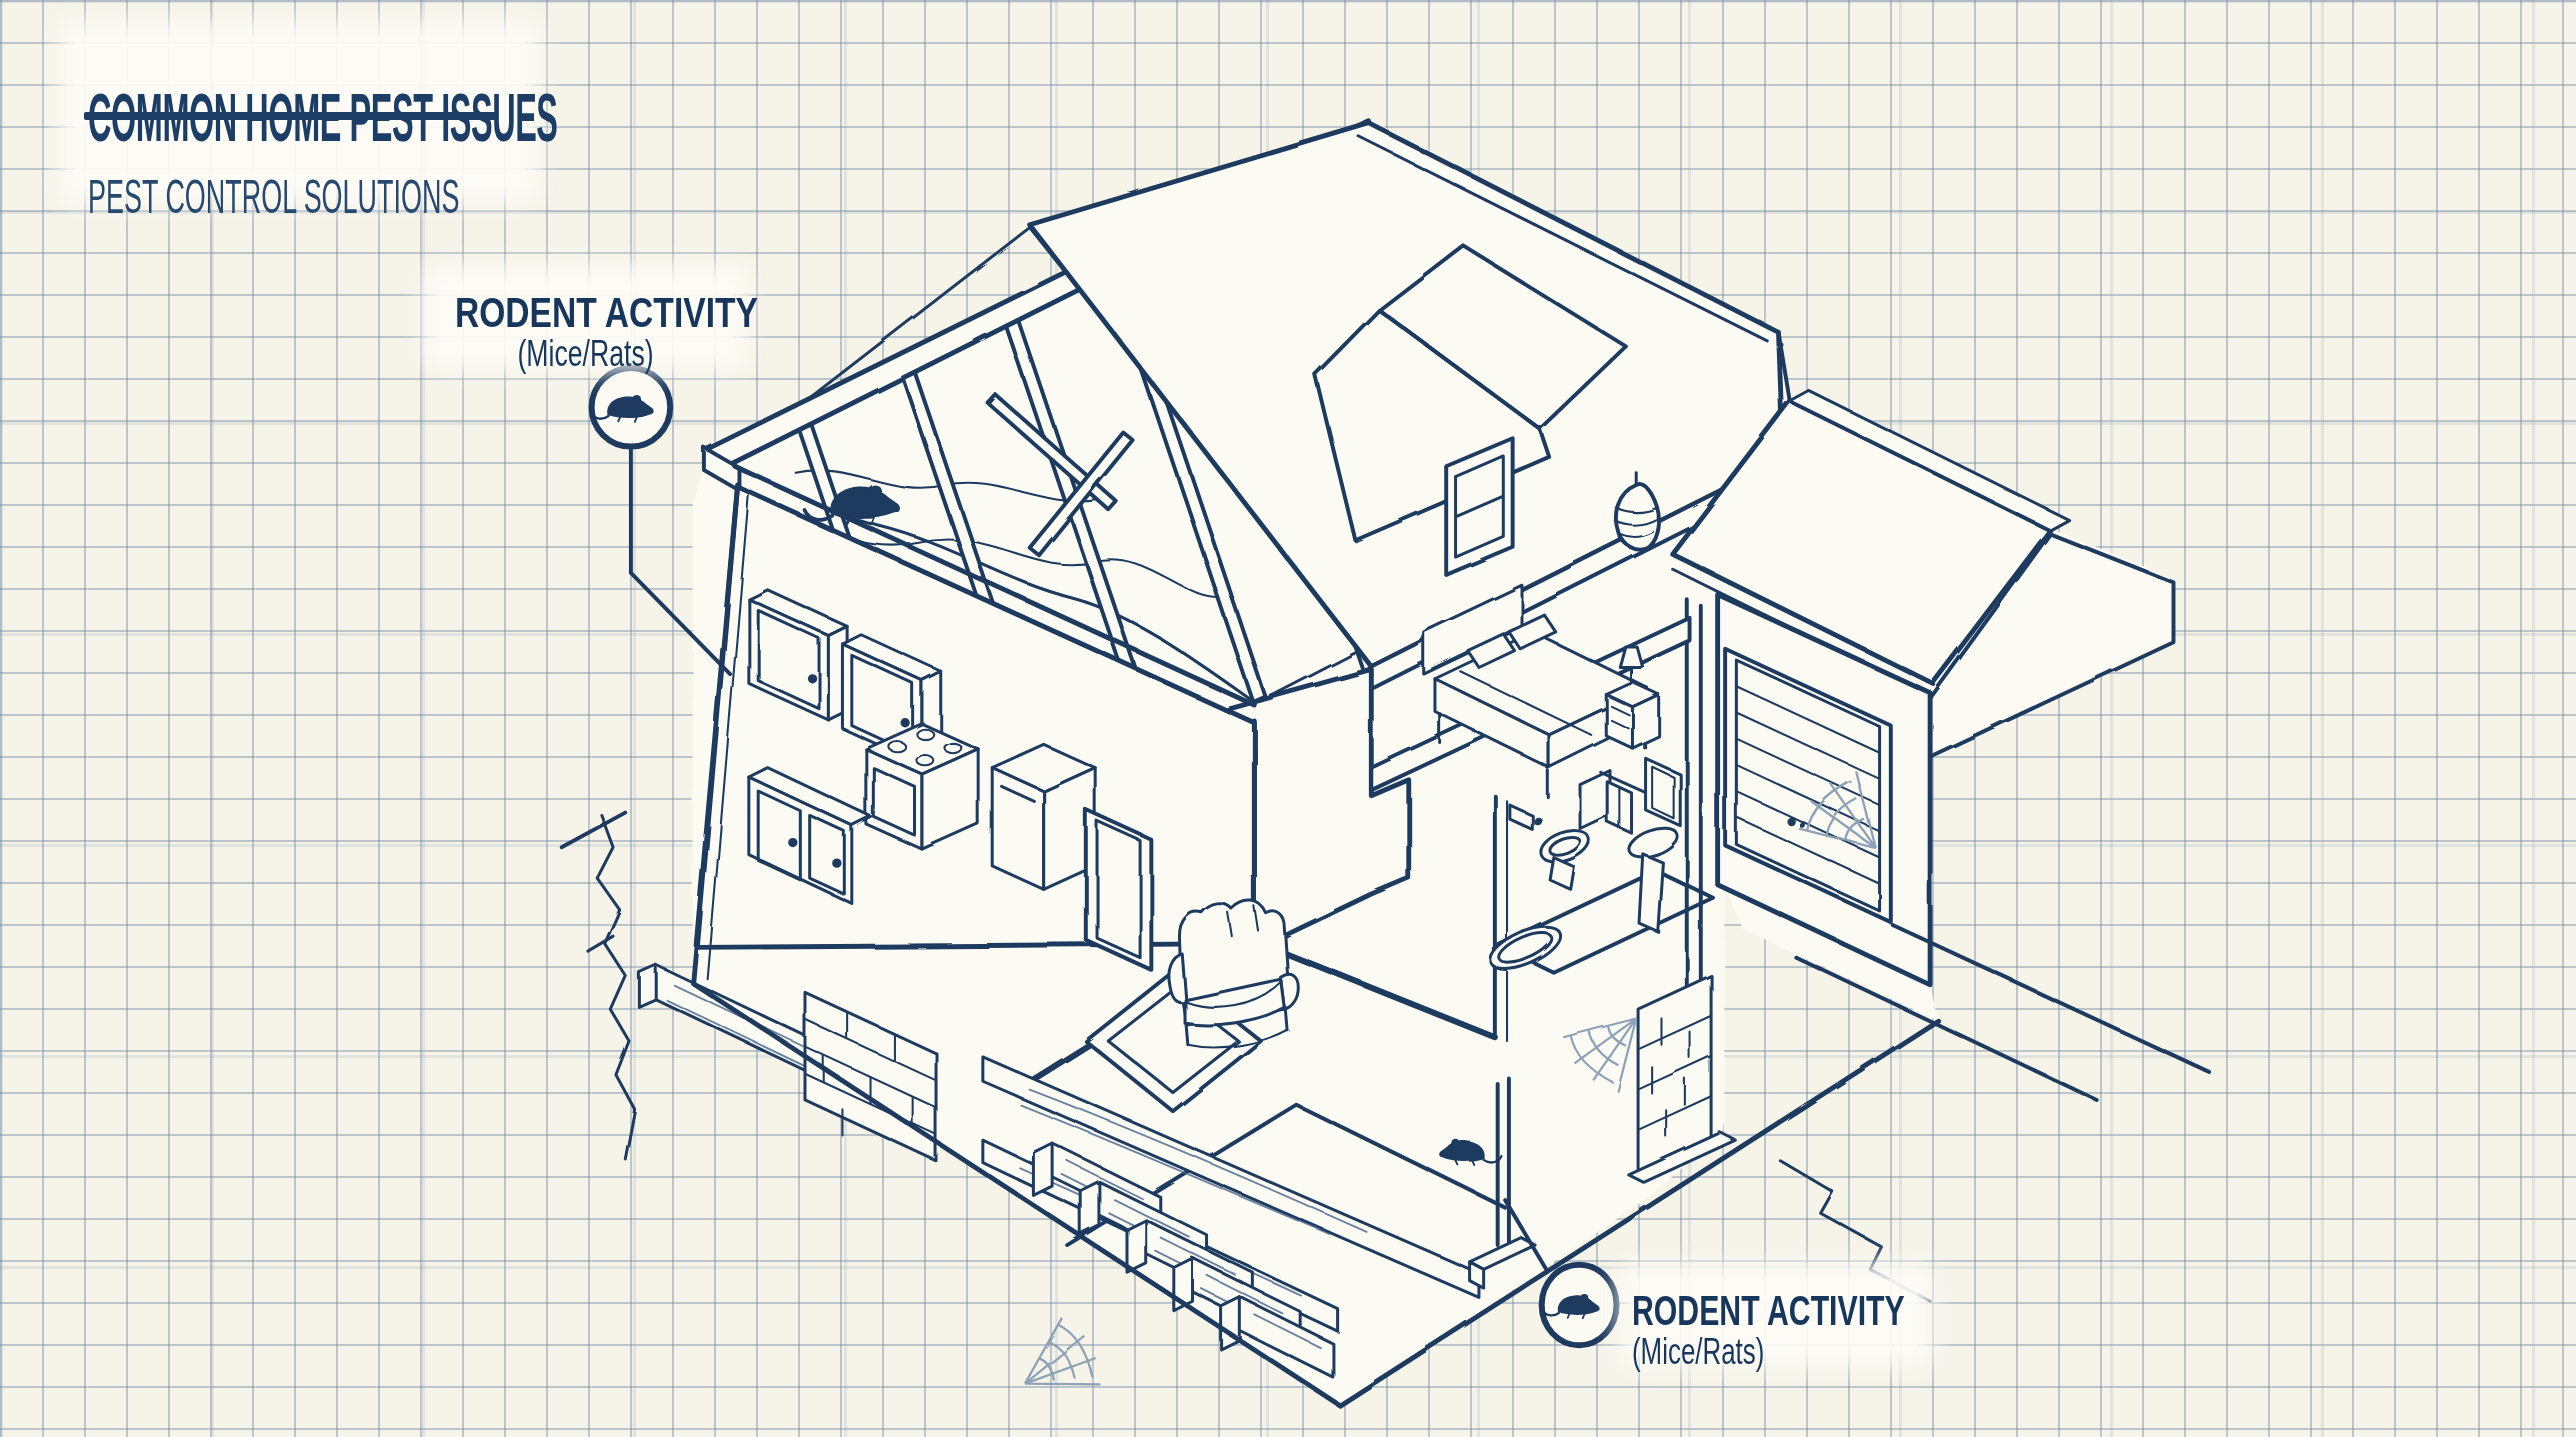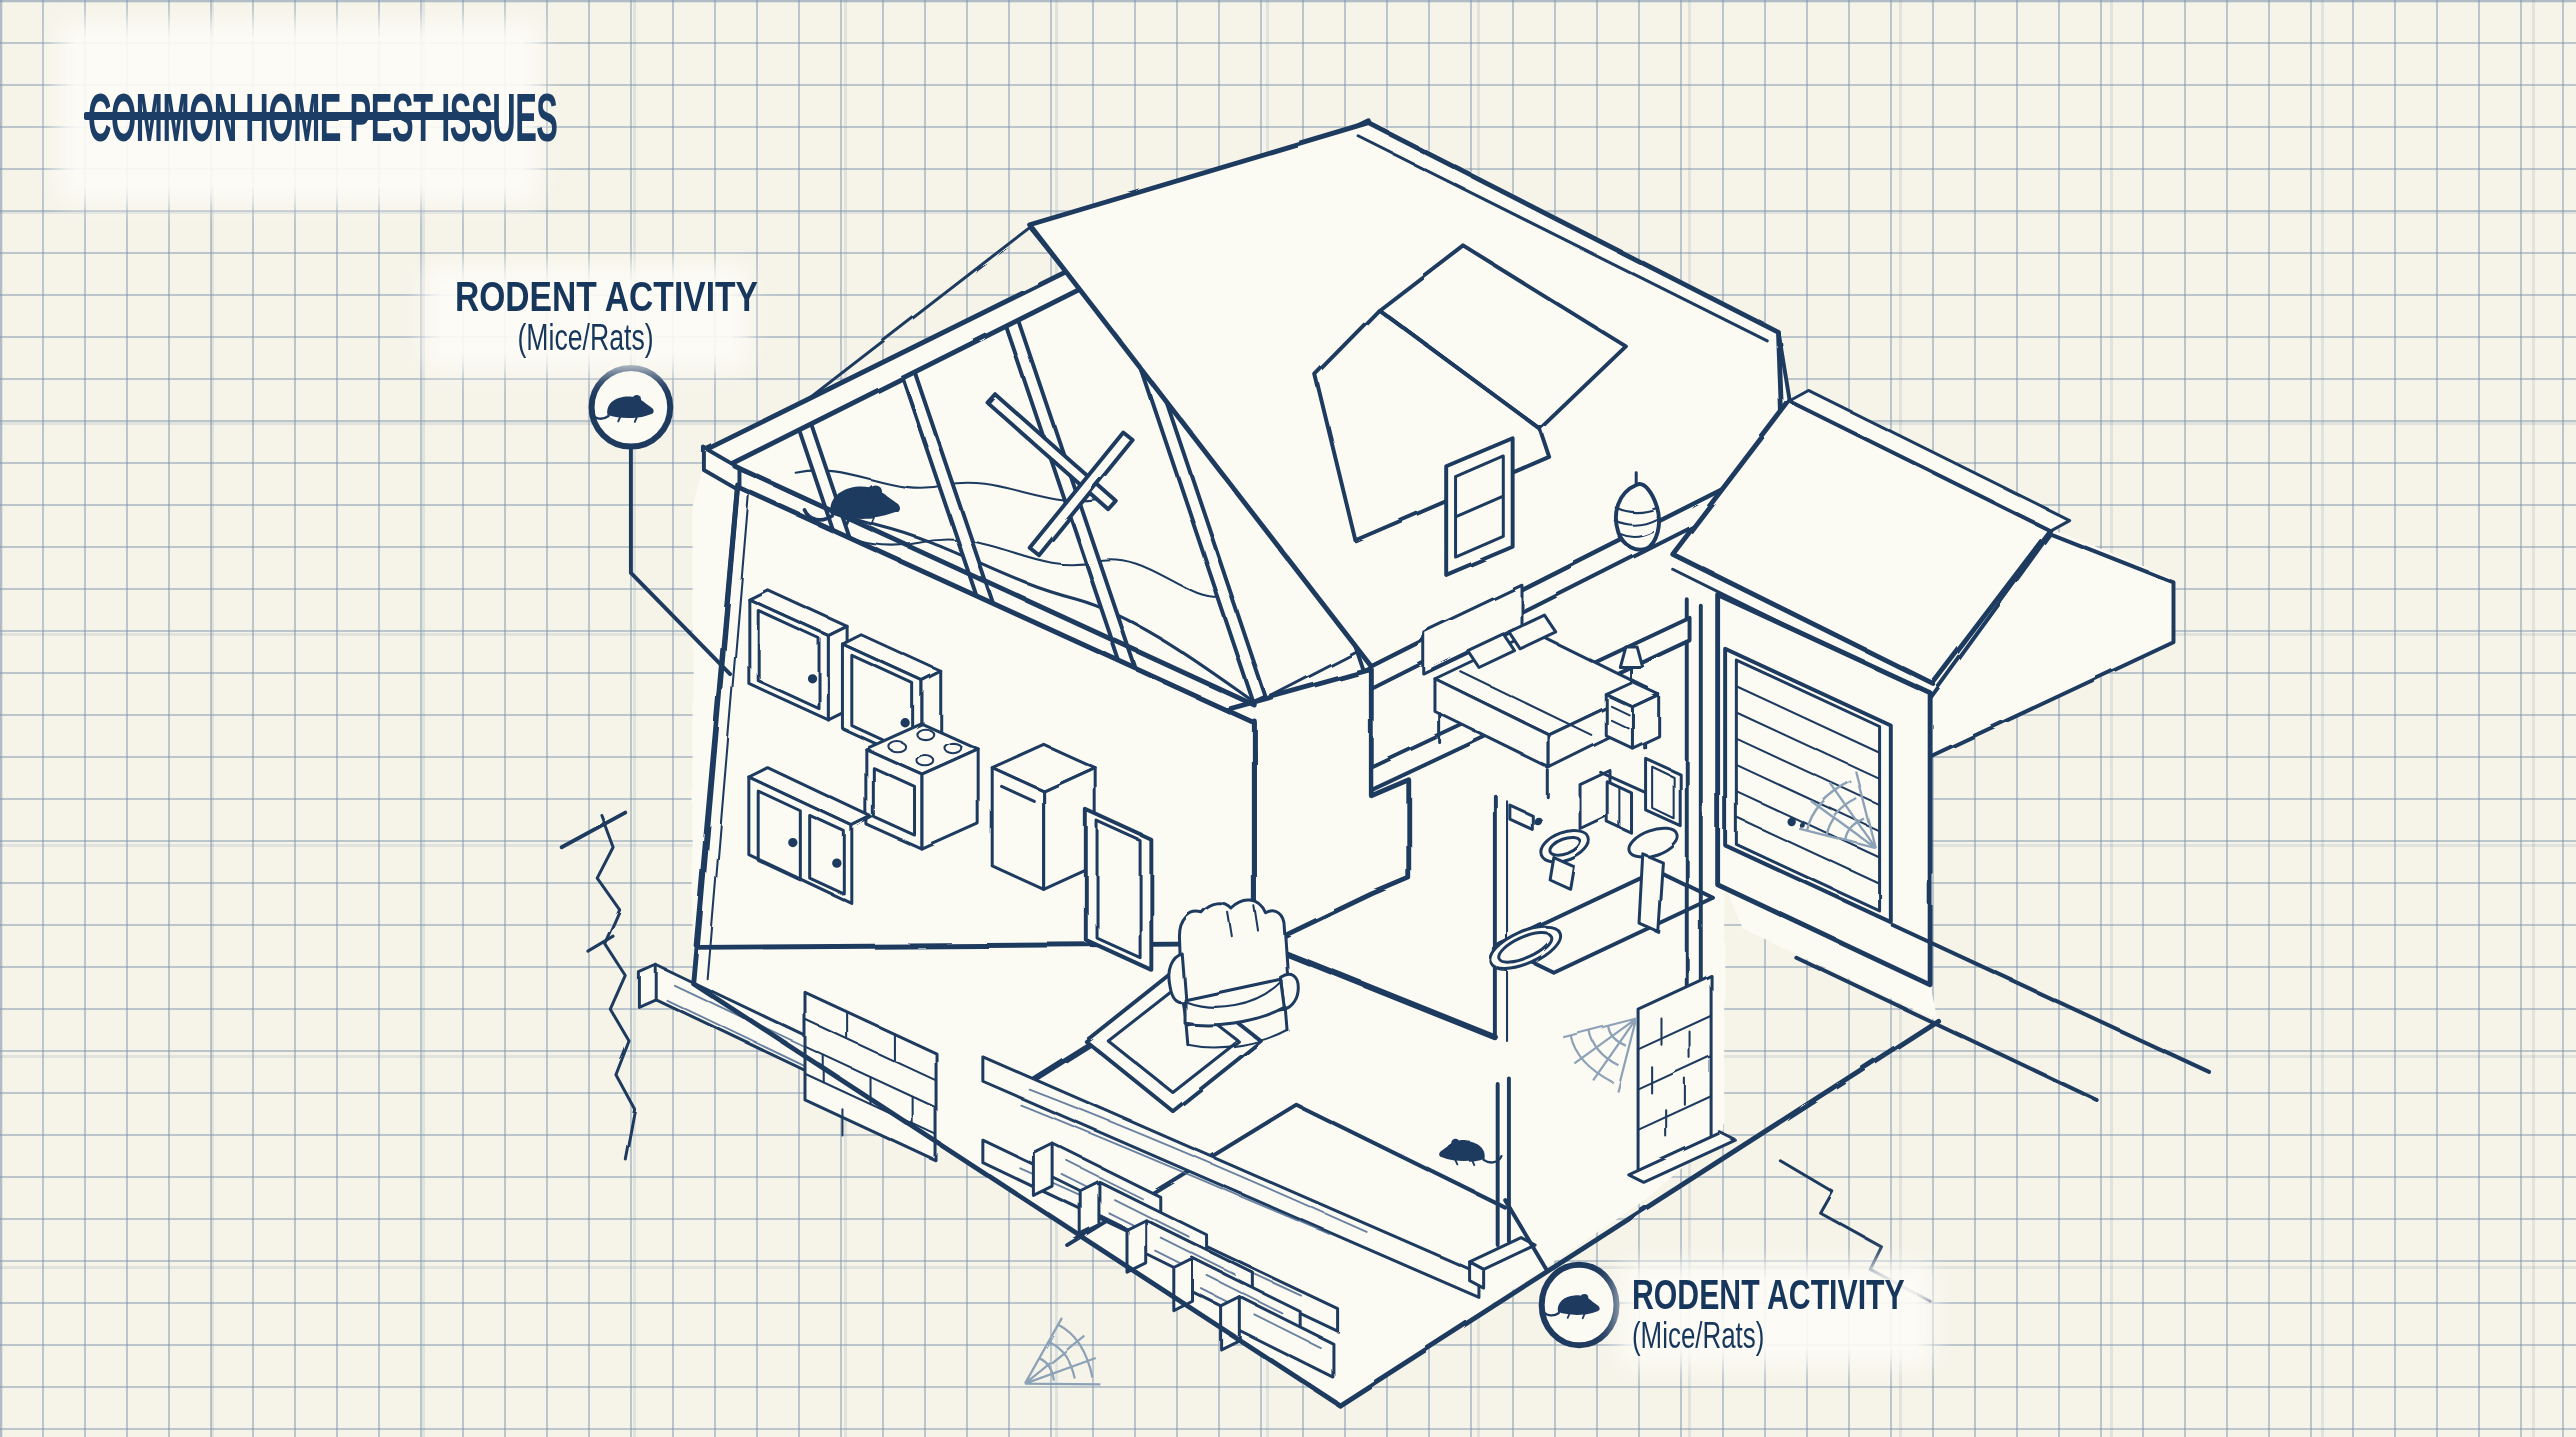--- a/index.html
+++ b/index.html
@@ -19,21 +19,21 @@
   .fillink{fill:#1e3a5f;}
   .w2{stroke-width:2.2}.w3{stroke-width:3.2}.w4{stroke-width:4.2}.w5{stroke-width:5.2}.w6{stroke-width:6.4}
   .grain{stroke:#47648c;stroke-width:2;fill:none;opacity:.8}
   .webln{stroke:#8da2b7;stroke-width:2.4;fill:none}
   .halo{position:absolute;background:rgba(252,251,245,.93);box-shadow:0 0 22.5px 17px rgba(252,251,245,.93);border-radius:3.7px;}
   .title-h1{position:absolute;left:88px;top:37px;color:#1c3e66;font-weight:700;font-size:69px;line-height:1;letter-spacing:-0.9px;white-space:nowrap;}
   .title-h1 span{display:inline-block;transform:scaleX(.47);transform-origin:left center;}
   .title-bar{position:absolute;left:84px;top:112px;width:412px;height:8.4px;background:#1c3e66;border-radius:1.9px;}
   .title-h2{position:absolute;left:88px;top:131px;color:#27496f;font-weight:400;font-size:49px;line-height:1;white-space:nowrap;}
   .title-h2 span{display:inline-block;transform:scaleX(.55);transform-origin:left center;}
-  .callout{position:absolute;color:#17365c;white-space:nowrap;}
+  .callout{position:absolute;color:#17365c;white-space:nowrap;margin-top:16px;}
   .co-title{font-weight:700;font-size:42px;line-height:1.04;}
   .co-sub{font-weight:400;font-size:37px;line-height:1.05;}
   .co-top{left:417px;top:275px;width:337px;text-align:center;}
   .co-top .co-title span{display:inline-block;transform:scaleX(.8);}
   .co-top .co-sub span{display:inline-block;transform:scaleX(.72);}
   .co-bottom{left:1632px;top:1273px;text-align:left;}
   .co-bottom .co-title span{display:inline-block;transform:scaleX(.72);transform-origin:left center;}
   .co-bottom .co-sub span{display:inline-block;transform:scaleX(.70);transform-origin:left center;}
 </style>
 </head>
@@ -353,20 +353,21 @@
     <g>
       <path class="ln w4" d="M1608,1282 L1652,1356"></path>
       <ellipse cx="1687" cy="1394" rx="40" ry="43" class="fillp ln w6"></ellipse>
       <use href="#mouse" transform="translate(1687,1396) scale(0.47)"></use>
     </g>
   </svg>
 
   <div class="halo" style="left:75px;top:37px;width:449px;height:150px;"></div>
   <h1 class="title-h1"><span>COMMON HOME PEST ISSUES</span></h1>
   <div class="title-bar"></div>
+  <h2 class="title-h2"><span>PEST CONTROL SOLUTIONS</span></h2>
 
   <div class="halo" style="left:440px;top:281px;width:292px;height:73px;"></div>
   <div class="callout co-top">
     <div class="co-title"><span>RODENT ACTIVITY</span></div>
     <div class="co-sub"><span>(Mice/Rats)</span></div>
   </div>
 
   <div class="halo" style="left:1636px;top:1279px;width:281px;height:71px;"></div>
   <div class="callout co-bottom">
     <div class="co-title"><span>RODENT ACTIVITY</span></div>

